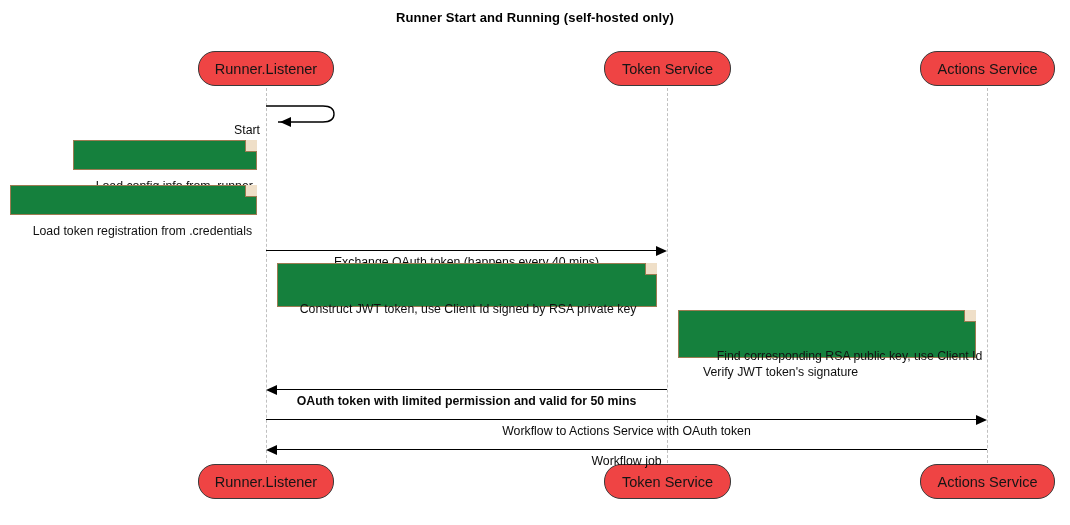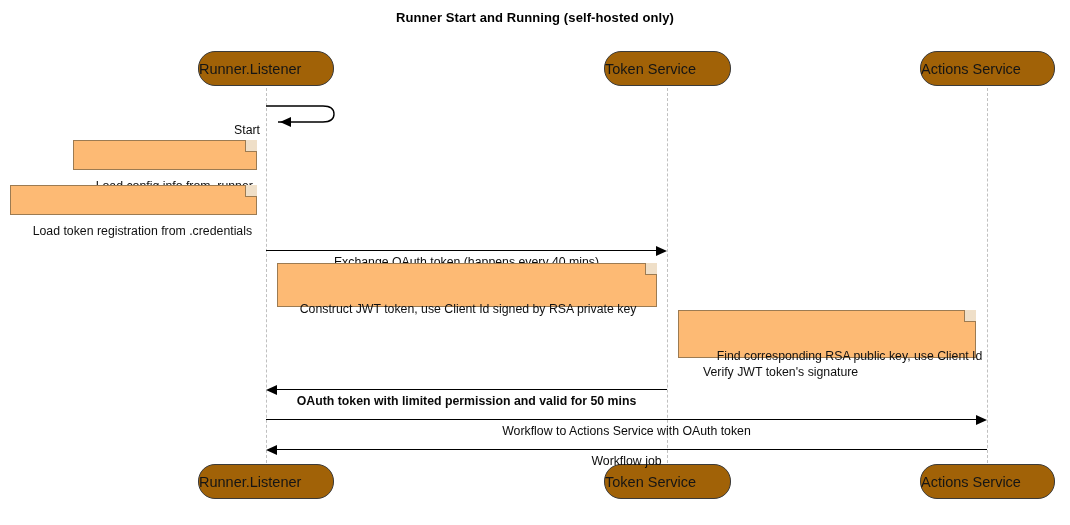--- a/index.html
+++ b/index.html
@@ -39,35 +39,35 @@
     border-left: 1.4px dashed #c0c0c0;
     top: 88px;
     height: 375px;
   }
   
   .participant {
     position: absolute;
     height: 35px;
     border: 1px solid #3a3a3a;
     border-radius: 17px;
-    background: #a16207;
+    background: #ef4444;
     display: flex;
     align-items: center;
-    justify-content: flex-start;
+    justify-content: center;
     box-sizing: border-box;
   }
   .participant span {
     font-size: 14.5px;
     color: #151515;
     white-space: nowrap;
   }
   
   .note {
     position: absolute;
-    background: #fdba74;
+    background: #15803d;
     border: 1px solid #9c7b52;
     box-sizing: border-box;
     padding: 5px 8px 6px 8px;
     font-size: 12.3px;
     line-height: 16px;
     color: #101010;
     white-space: pre;
   }
   .note .fold {
     position: absolute;

